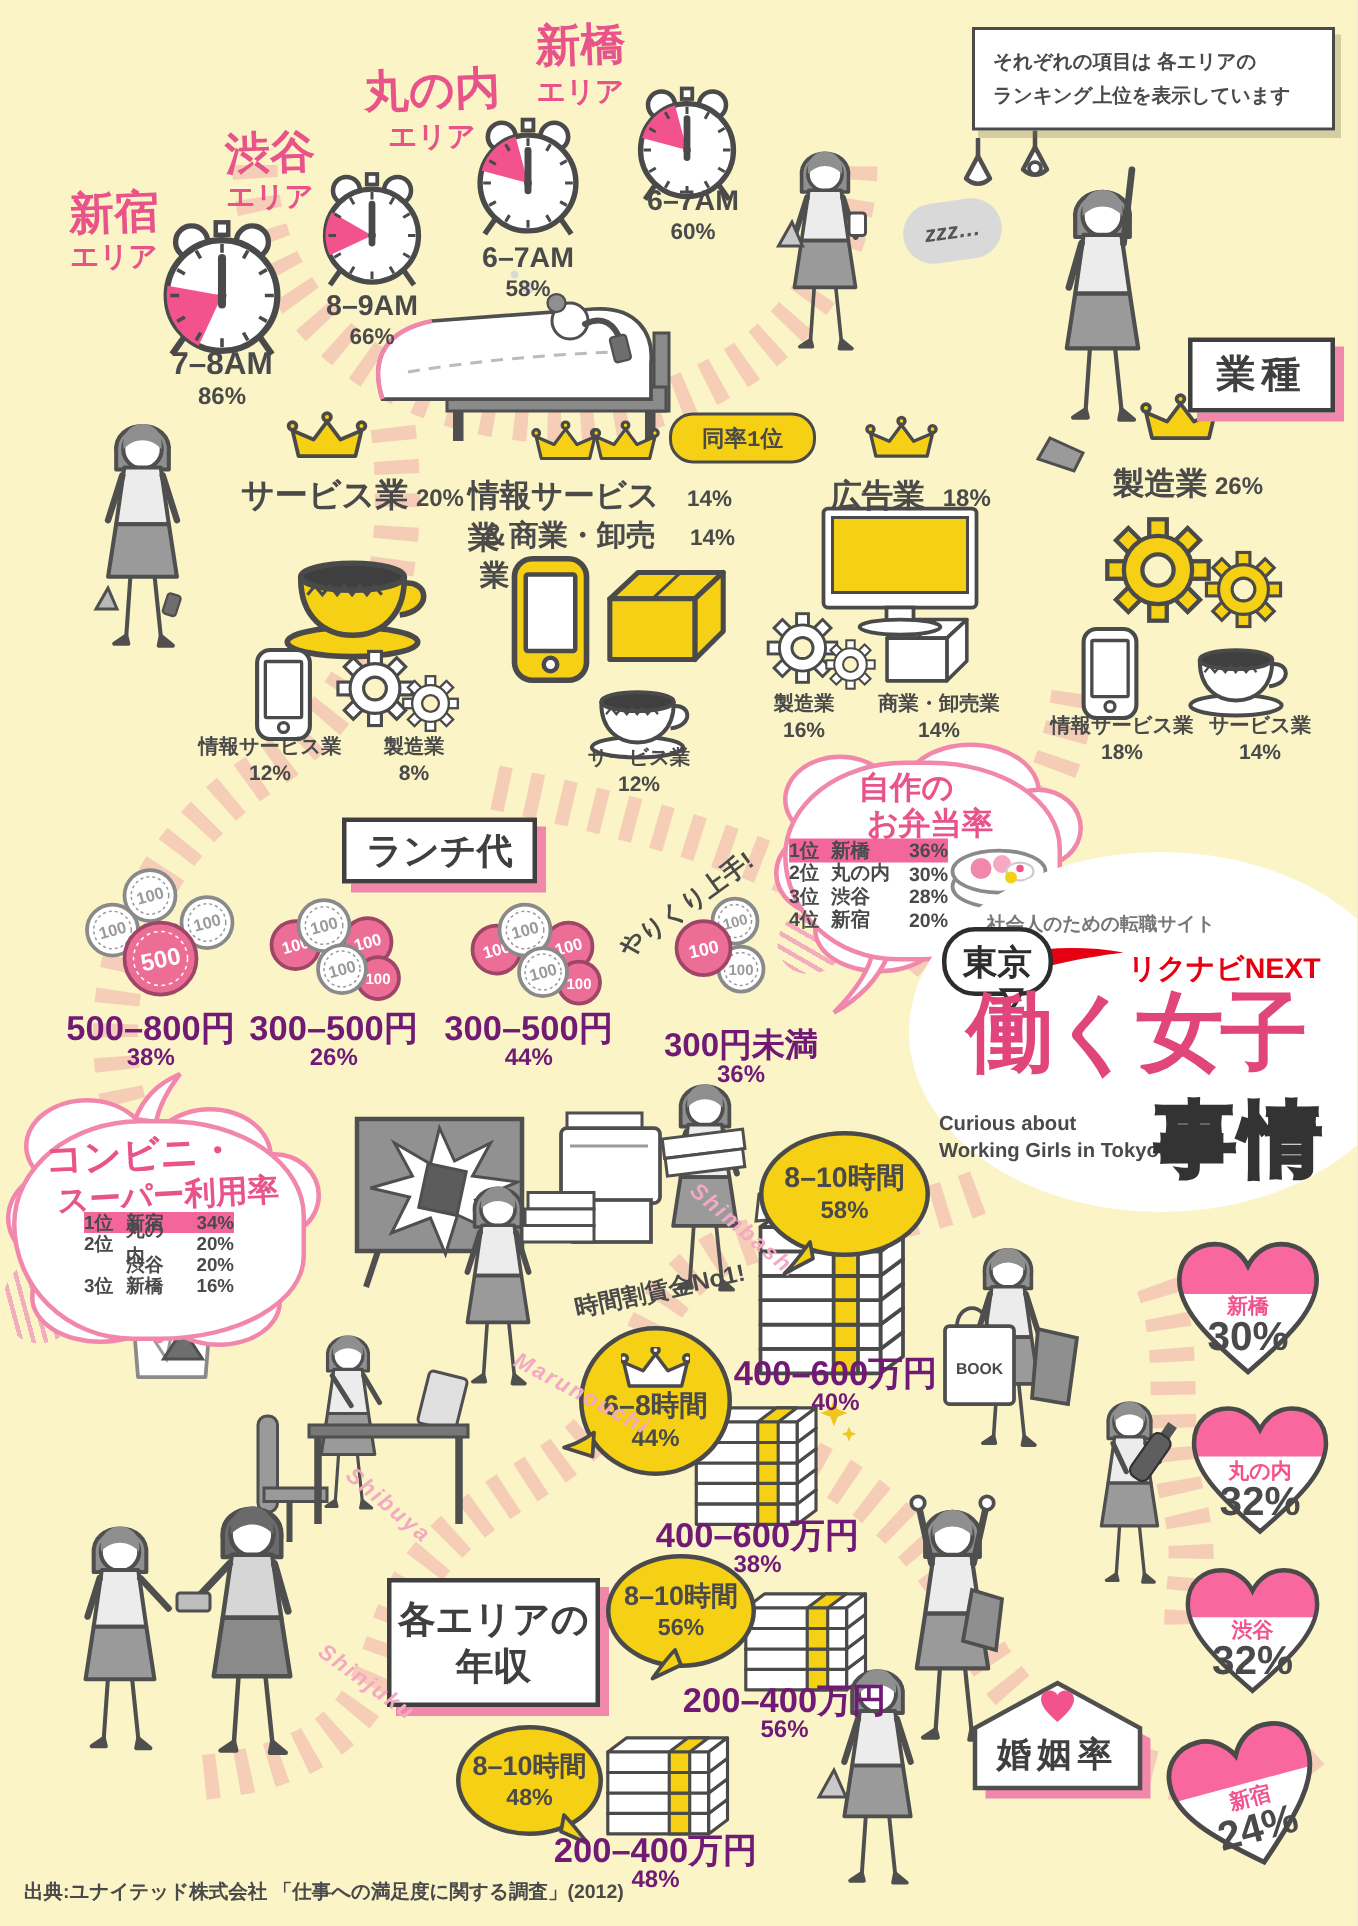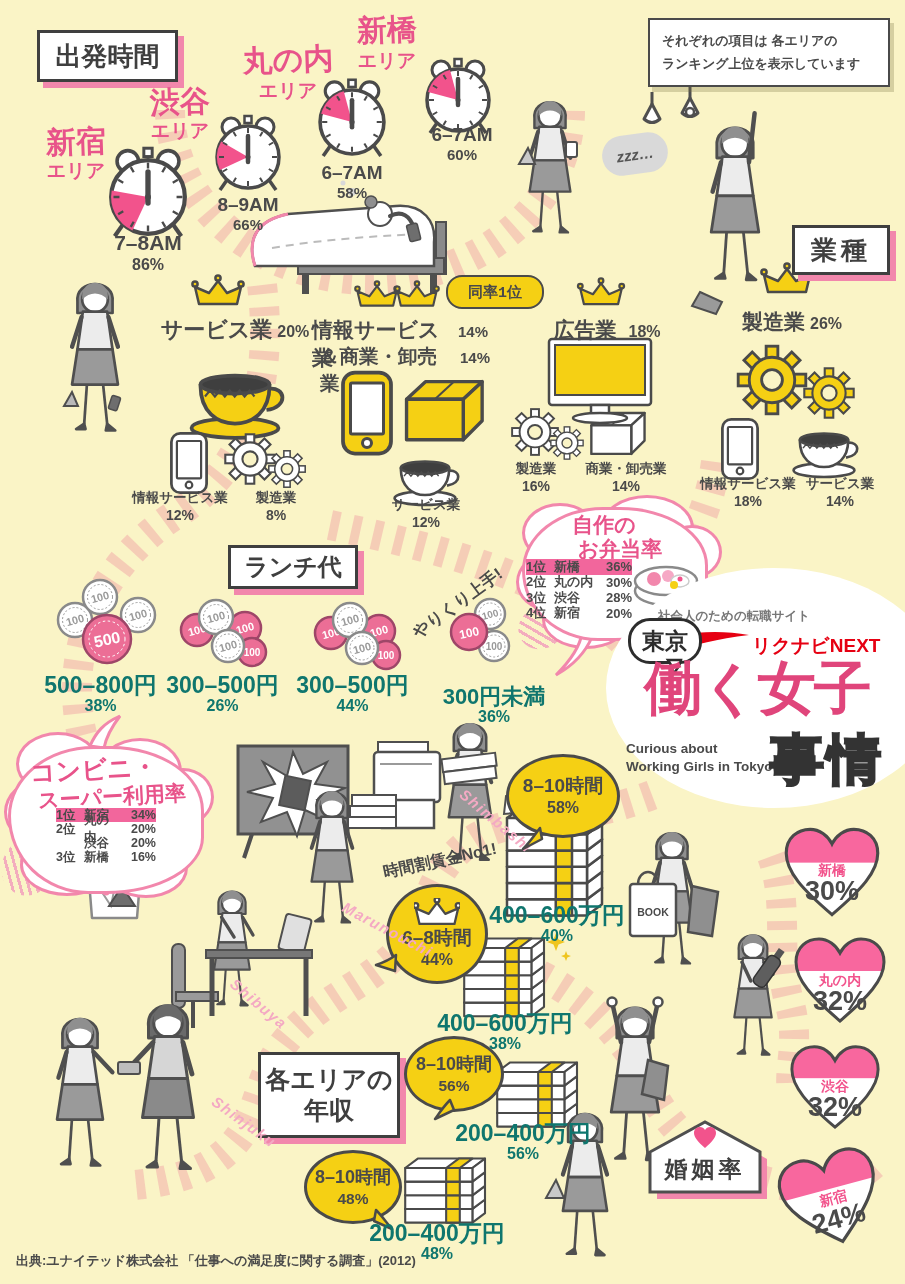--- a/index.html
+++ b/index.html
@@ -23,21 +23,21 @@
   .ybubble{background:#F5D014;border:3px solid #4a4a4a;border-radius:50%;
     display:flex;flex-direction:column;align-items:center;justify-content:center;line-height:1.25;}
   .cloud{background:#fff;border:3.5px solid #F287AC;border-radius:48% 52% 55% 45%/52% 48% 42% 58%;}
   .bump{background:#fff;border:3.5px solid #F287AC;border-radius:50%;}
   .rrow{display:flex;align-items:center;font-weight:bold;color:#4a4a4a;}
   .rrow .rk{flex:0 0 28px;}
   .rrow .nm{flex:1 1 auto;}
   .rrow .pc{flex:0 0 36px;text-align:right;}
   .hl{background:#F2669C;}
   .roadlabel{color:#F4A9C3;font-weight:bold;font-style:italic;letter-spacing:1.5px;font-size:15px;}
-  .mlabel{font-weight:bold;text-align:center;color:#0f766e;}
+  .mlabel{font-weight:bold;text-align:center;color:#701a75;}
   .hw{font-weight:bold;color:#4a4a4a;}
   .heart{position:absolute;}
   .heart .nm{position:absolute;left:0;width:100%;text-align:center;color:#F2538C;font-weight:bold;font-size:14px;}
   .heart .pc{position:absolute;left:0;width:100%;text-align:center;color:#4a4a4a;font-weight:bold;font-size:27px;}
   .stripes{background:repeating-linear-gradient(55deg,#F2A0BC 0 3px,transparent 3px 8px);opacity:.85;}
   .zzz{background:#d9d9d9;border-radius:20px;display:flex;align-items:center;justify-content:center;
     color:#555;font-weight:bold;font-style:italic;}
 </style>
 </head>
 <body>
@@ -468,23 +468,20 @@
 
 <g transform="translate(82,850)">
   <path d="M6,18 L10,4 L15,10 L21,2 L26,12 L38,12 L44,2 L50,10 L55,4 L59,18 L55,68 L10,68 Z" fill="#fff" stroke="#8a8a8a" stroke-width="2.5" stroke-linejoin="round"></path>
   <path d="M14,14 a9,11 0 0 1 18,0 M34,14 a9,11 0 0 1 18,0" fill="none" stroke="#8a8a8a" stroke-width="2.5"></path>
   <polygon points="16,36 34,31 29,56" fill="#fff" stroke="#9a9a9a" stroke-width="2"></polygon>
   <circle cx="24" cy="42" r="3.5" fill="#F287AC"></circle>
   <path d="M40,36 l13,20 h-26 Z" fill="#6e6e6e" stroke="#4f4f4f" stroke-width="2"></path>
 </g>
 </svg>
 
-<div class="ab titlebox" style="left:37px;top:30px;width:135px;height:46px;font-size:26px;">
-      <span>出発時間</span>
-    </div>
 <div class="ab notebox" style="left:648px;top:18px;width:214px;">
   <div>それぞれの項目は 各エリアの</div>
   <div>ランキング上位を表示しています</div>
 </div>
 <div class="ab titlebox" style="left:792px;top:225px;width:92px;height:44px;font-size:26px;letter-spacing:4px;">
       <span>業種</span>
     </div>
 <div class="ab titlebox" style="left:228px;top:545px;width:124px;height:38px;font-size:24px;">
       <span>ランチ代</span>
     </div>

